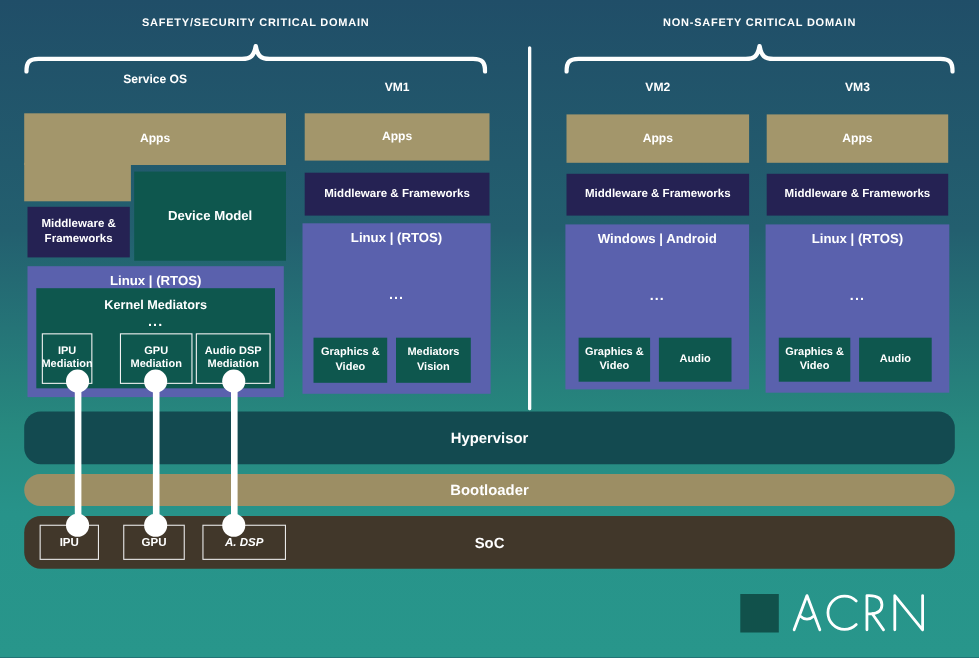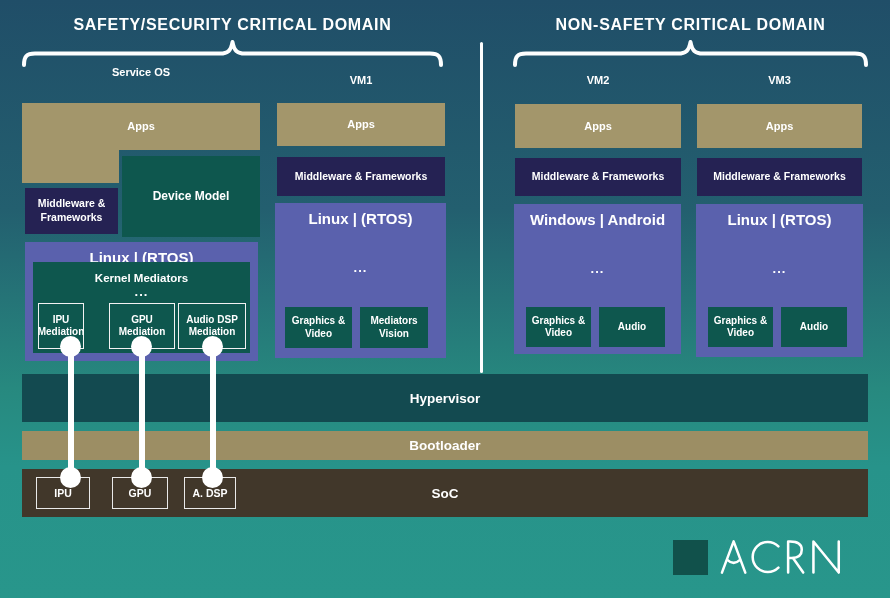--- a/index.html
+++ b/index.html
@@ -4,21 +4,21 @@
 <style>
   * { margin:0; padding:0; box-sizing:border-box; }
   html,body { background:#1b4257; }
   .stage {
     position:relative; width:890px; height:598px; overflow:hidden;
     font-family:"Liberation Sans", sans-serif; color:#fff;
     background:linear-gradient(180deg,#204e68 0%,#235f6f 35%,#27897f 65%,#27938a 78%,#28968b 100%);
   }
   .domain-title {
     position:absolute; top:16px; text-align:center;
-    font-size:16px; font-weight:bold; letter-spacing:.7px; color:#fff;
+    font-size:10px; font-weight:bold; letter-spacing:.7px; color:#fff;
   }
   .domain-title.left { left:22px; width:421px; }
   .domain-title.right { left:513px; width:355px; }
   .brace { position:absolute; top:40px; height:27px; }
   .brace.left { left:22px; width:421px; }
   .brace.right { left:513px; width:355px; }
   .vdivider { position:absolute; left:480px; top:42px; width:3px; height:331px; background:#fdfefe; border-radius:2px; }
 
   .col-label { position:absolute; text-align:center; font-weight:bold; font-size:11px; line-height:1.3; }
   .col-label.sos { left:22px; top:65px; width:238px; }
@@ -32,21 +32,21 @@
   .navy  { background:#252253; }
   .purple{ background:#5a61ad; }
   .teal  { background:#0e574e; }
 
   
   .sos-apps     { left:22px;  top:103px; width:238px; height:47px; }
   .sos-apps-leg { left:22px;  top:148px; width:97px;  height:35px; }
   .sos-devmodel { left:122px; top:156px; width:138px; height:81px; font-size:12px; }
   .sos-mf       { left:25px;  top:188px; width:93px;  height:46px; font-size:10.5px; }
   .sos-os       { left:25px;  top:242px; width:233px; height:119px; }
-  .os-label     { position:absolute; top:6px; left:0; width:100%; text-align:center; font-weight:bold; font-size:15px; }
+  .os-label     { position:absolute; top:6px; left:0; width:100%; text-align:center; font-weight:bold; font-size:12px; }
   .kernel       { left:33px;  top:262px; width:217px; height:91px; }
   .kernel-title { position:absolute; top:9px; left:0; width:100%; text-align:center; font-size:11.5px; font-weight:bold; }
   .kernel-dots  { position:absolute; top:22px; left:0; width:100%; text-align:center; font-size:13px; font-weight:bold; letter-spacing:1px; }
   .medbox { position:absolute; top:303px; height:46px; border:1.5px solid #f2f2f2; background:#0e574e;
             display:flex; align-items:center; justify-content:center; text-align:center;
             font-size:10px; font-weight:bold; line-height:1.25; }
   .med1 { left:38px;  width:46px; }
   .med2 { left:109px; width:66px; }
   .med3 { left:178px; width:68px; }
 
@@ -66,29 +66,29 @@
          text-align:center; font-size:10px; font-weight:bold; line-height:1.25; }
   .vm1-svc1 { left:285px; top:307px; width:67px; }
   .vm1-svc2 { left:360px; top:307px; width:68px; }
   .vm2-svc1 { left:526px; top:307px; width:65px; height:40px; }
   .vm2-svc2 { left:599px; top:307px; width:66px; height:40px; }
   .vm3-svc1 { left:708px; top:307px; width:65px; height:40px; }
   .vm3-svc2 { left:781px; top:307px; width:66px; height:40px; }
 
   
   .layer { position:absolute; left:22px; width:846px; display:flex; align-items:center; justify-content:center;
-           font-size:13.5px; font-weight:bold; }
+           font-size:13.5px; font-weight:bold;border-radius:15px; }
   .layer.hypervisor { top:374px; height:48px; background:#134a50; }
   .layer.bootloader { top:431px; height:29px; background:#9c8e64; }
   .layer.soc        { top:469px; height:48px; background:#41372a; }
   .socbox { position:absolute; top:477px; height:32px; border:1.5px solid #e9e9e9; background:#41372a;
             display:flex; align-items:center; justify-content:center; font-size:10.5px; font-weight:bold; }
   .socbox.b1 { left:36px;  width:54px; }
   .socbox.b2 { left:112px; width:56px; }
-  .socbox.b3 { left:184px; width:52px; }
+  .socbox.b3 { left:184px; width:76px;font-style:italic; }
 
   
   .conn { position:absolute; top:346px; height:131px; width:6px; background:#fff; border-radius:3px; }
   .conn.c1 { left:68px; } .conn.c2 { left:139px; } .conn.c3 { left:210px; }
   .dot { position:absolute; width:21px; height:21px; border-radius:50%; background:#fff; }
   .dot.t { top:336px; } .dot.b { top:467px; }
   .dot.x1 { left:60px; } .dot.x2 { left:131px; } .dot.x3 { left:202px; }
 
   
   .logo { position:absolute; left:673px; top:538px; display:flex; align-items:center; }

